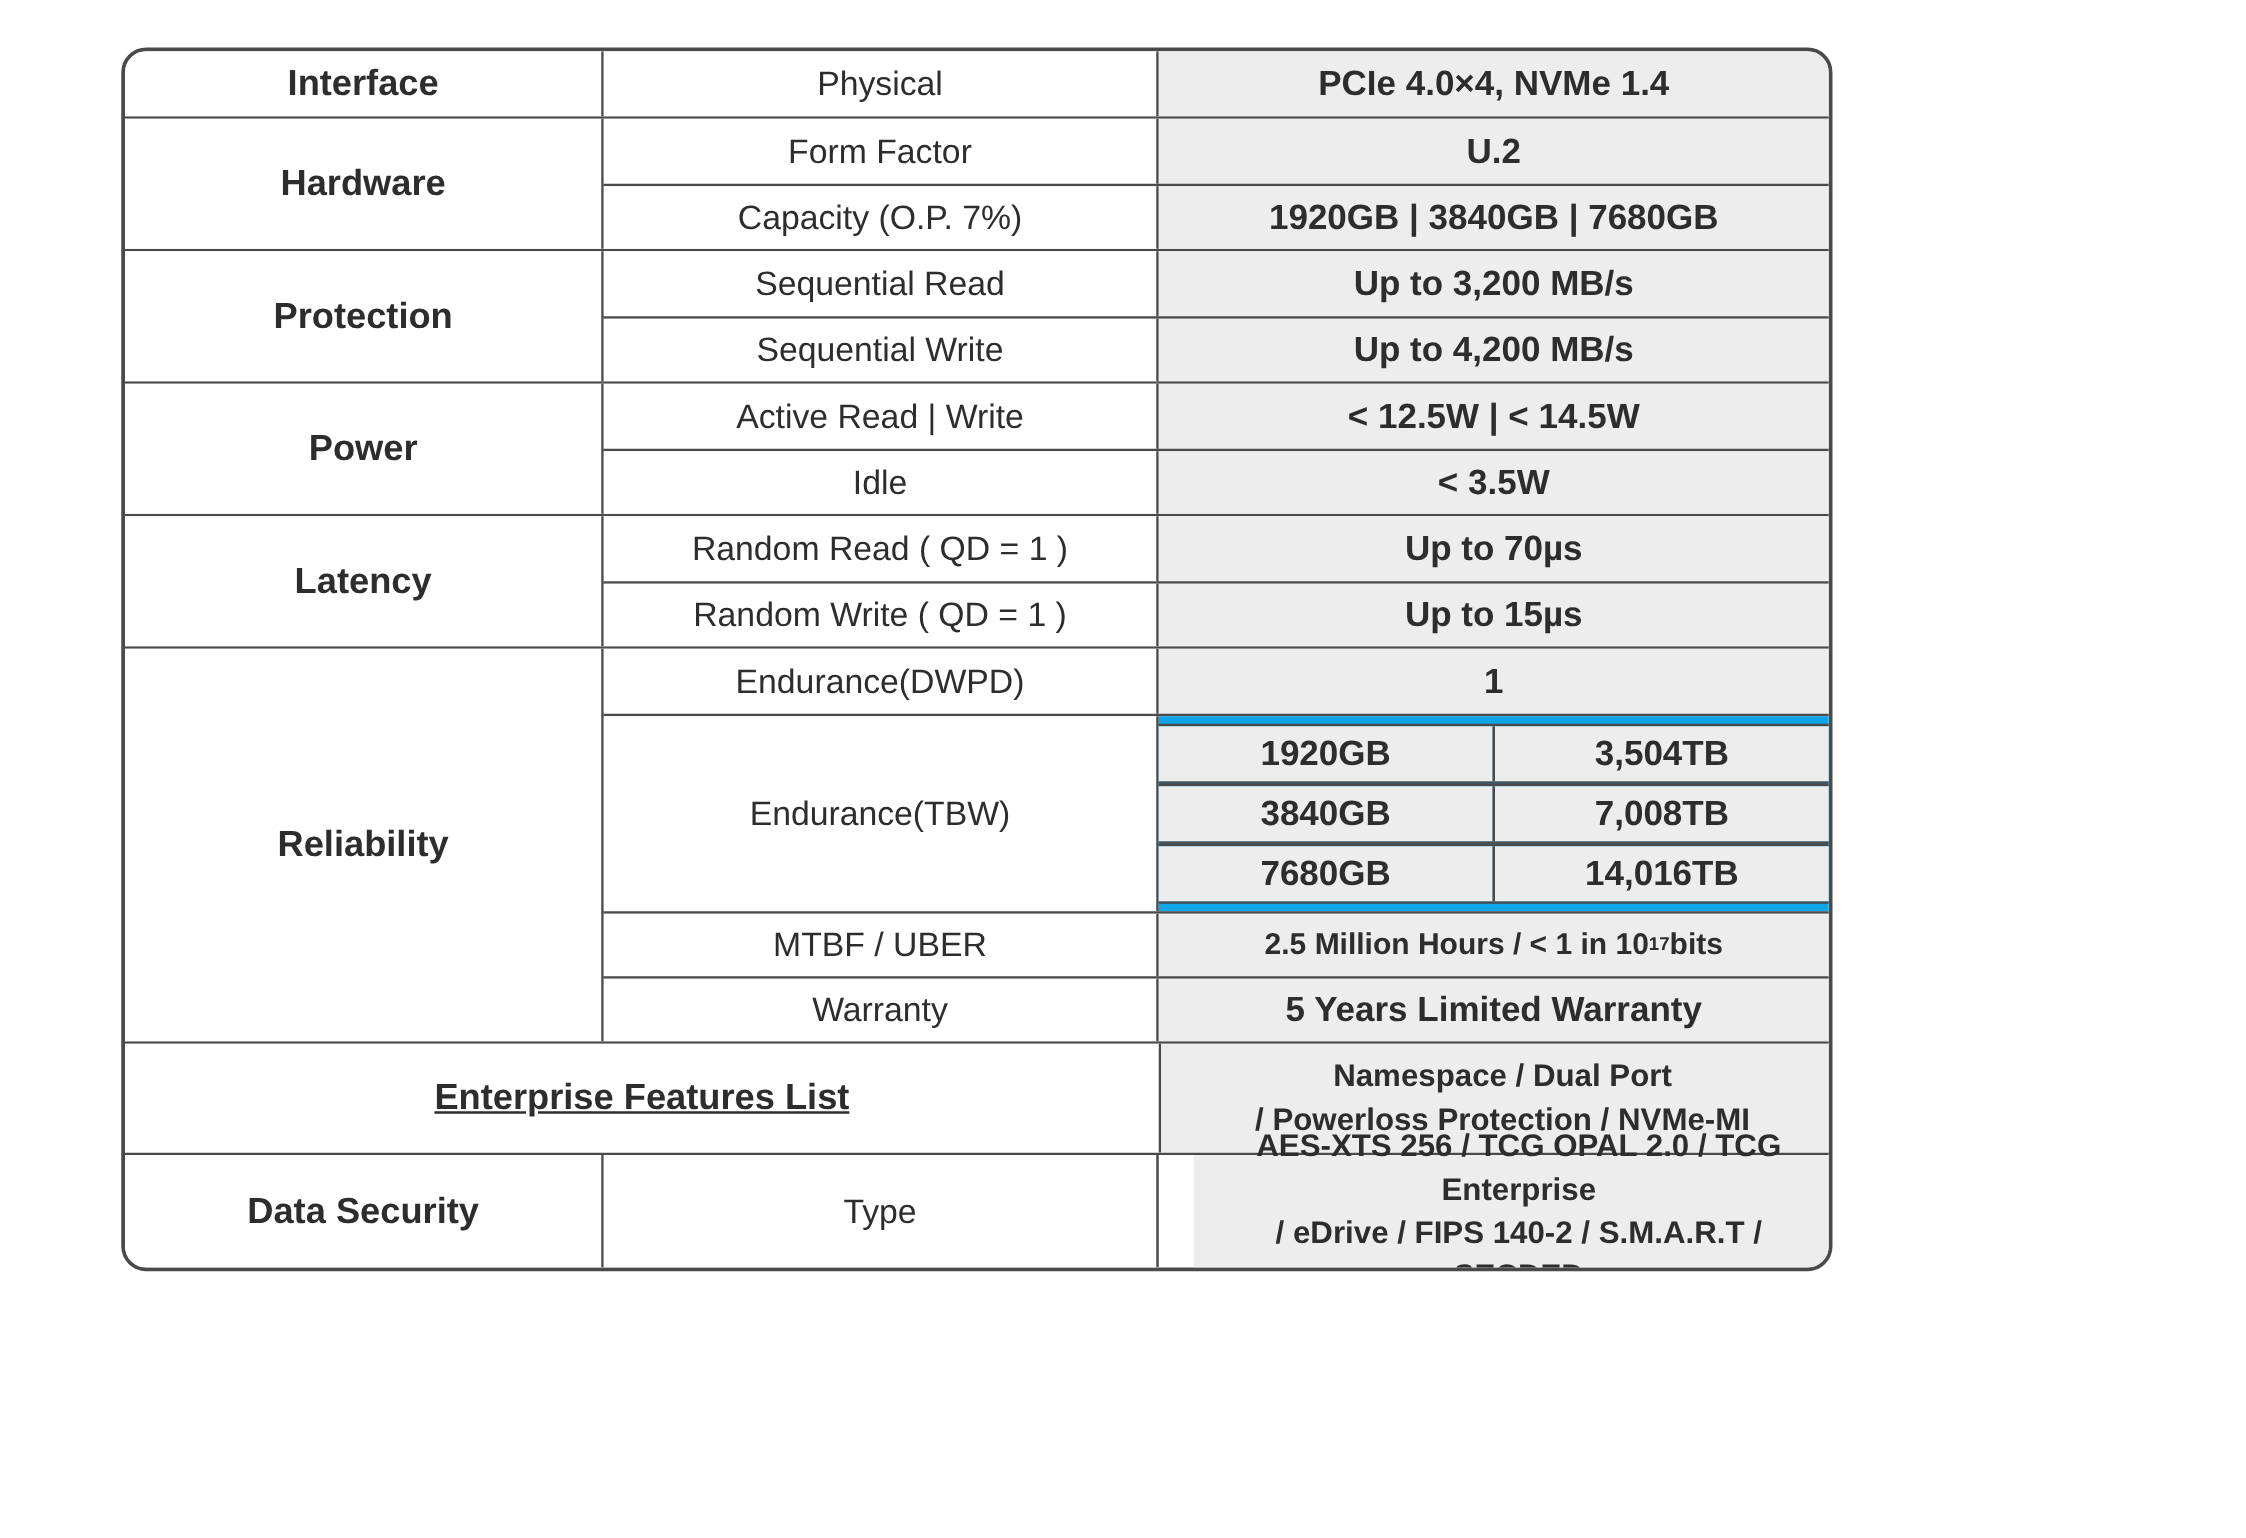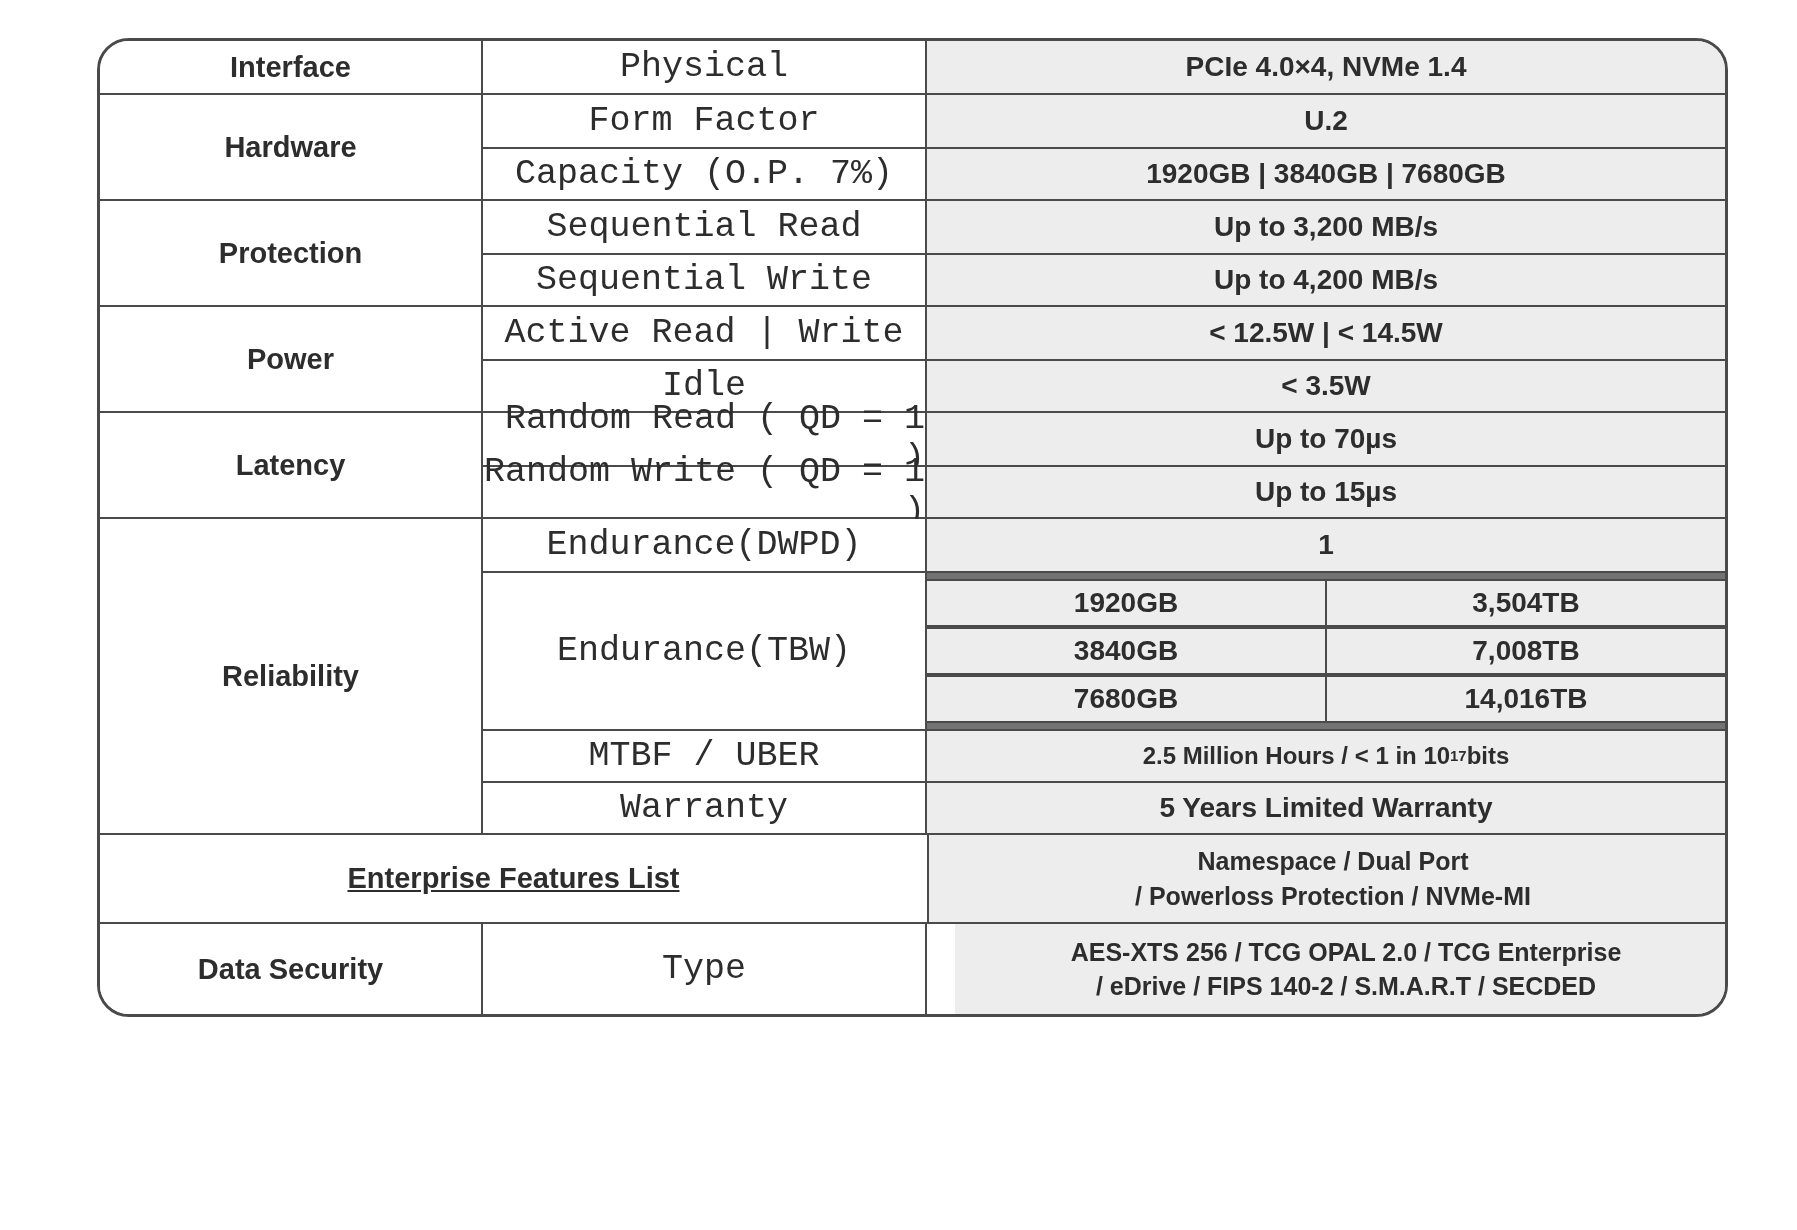--- a/index.html
+++ b/index.html
@@ -10,23 +10,23 @@
   *{ box-sizing:border-box; margin:0; padding:0; }
   html,body{ background:#ffffff; }
   body{
     width:1797px; height:1230px;
     font-family:"Liberation Sans","DejaVu Sans",sans-serif;
     color:var(--text);
     position:relative;
   }
   .spec-table{
     position:absolute; left:97px; top:38px;
-    width:1631px;
+    width:1369px;
     border:3px solid var(--border);
-    border-radius:32px;
+    border-radius:20px;
     overflow:hidden;
     background:#ffffff;
   }
   .band{ display:flex; }
   .band + .band{ border-top:2px solid var(--border); }
   .cat{
     width:383px; flex:0 0 383px;
     display:flex; align-items:center; justify-content:center;
     text-align:center;
     font-size:29px; font-weight:700;
@@ -34,39 +34,38 @@
     background:#ffffff;
   }
   .cat.wide{ width:829px; flex:0 0 829px;text-decoration:underline; }
   .band-rows{ flex:1; display:flex; flex-direction:column; min-width:0; }
   .row{ display:flex; height:52px; }
   .row + .row{ border-top:2px solid var(--border); }
   .sub{
     width:444px; flex:0 0 444px;
     display:flex; align-items:center; justify-content:center;
     text-align:right;
-    font-size:35px; font-weight:400;
+    font-size:27px; font-weight:400;
     border-right:2px solid var(--border);
     background:#ffffff;
-    font-family:Liberation Mono, monospace;
   }
   .val{
     flex:1;
     display:flex; align-items:center; justify-content:center;
     text-align:center;
     font-size:28px; font-weight:700;
     background:var(--valbg);
   }
   .val sup{ font-size:0.62em; vertical-align:super; line-height:0; }
   .val.small{ font-size:24px; }
   .val.multi{ flex-direction:column; font-size:25px; line-height:1.38;padding-left:12px; }
   
   .row.tbw{ height:158px; }
   .tbw-val{
-    flex:1; background:#737373;
+    flex:1; background:#0ea5e9;
     display:flex; flex-direction:column;
     padding:6px 0; row-gap:0;
   }
   .tbw-line{
     flex:1; display:flex;
     border-top:2px solid var(--border);
     border-bottom:2px solid var(--border);
   }
   .tbw-cell{
     flex:1;

